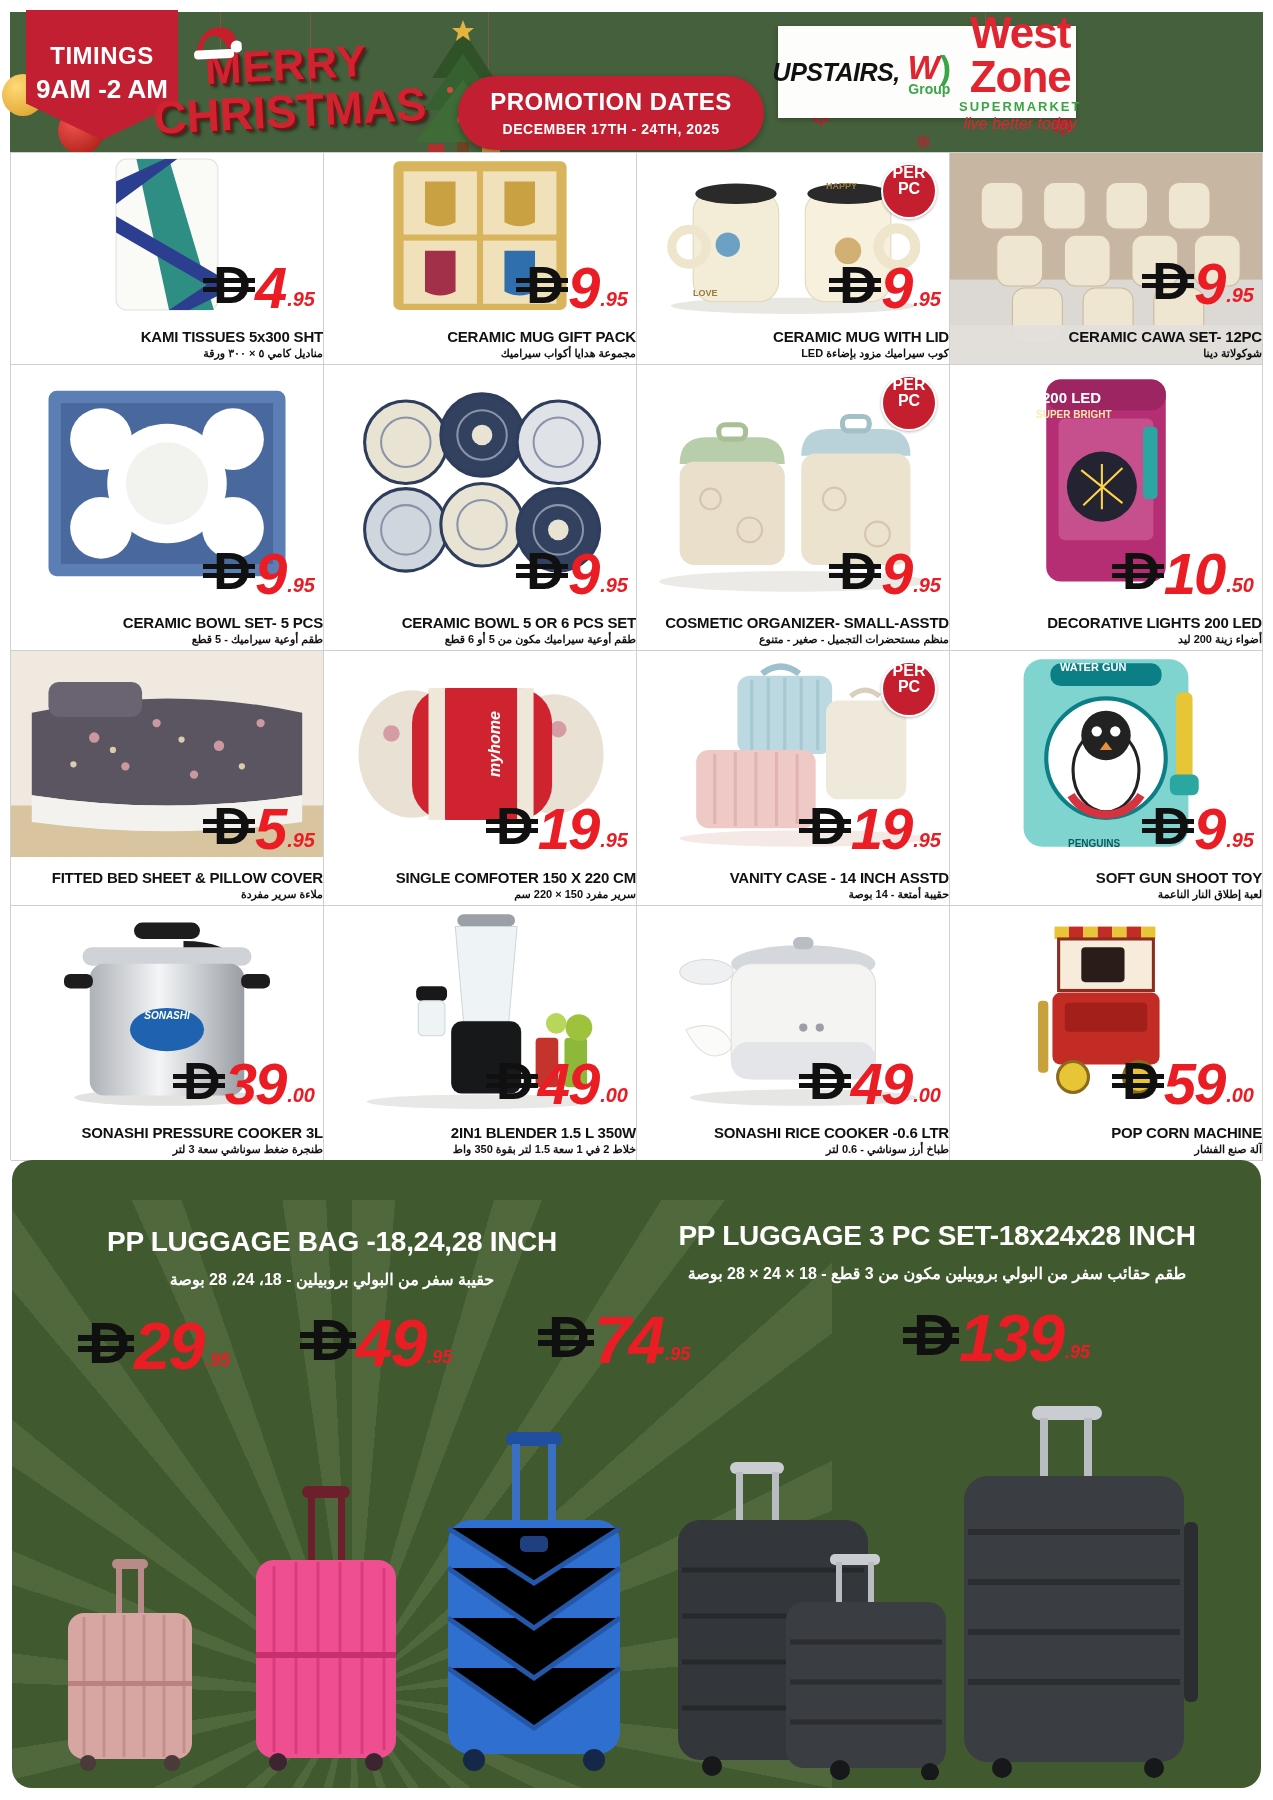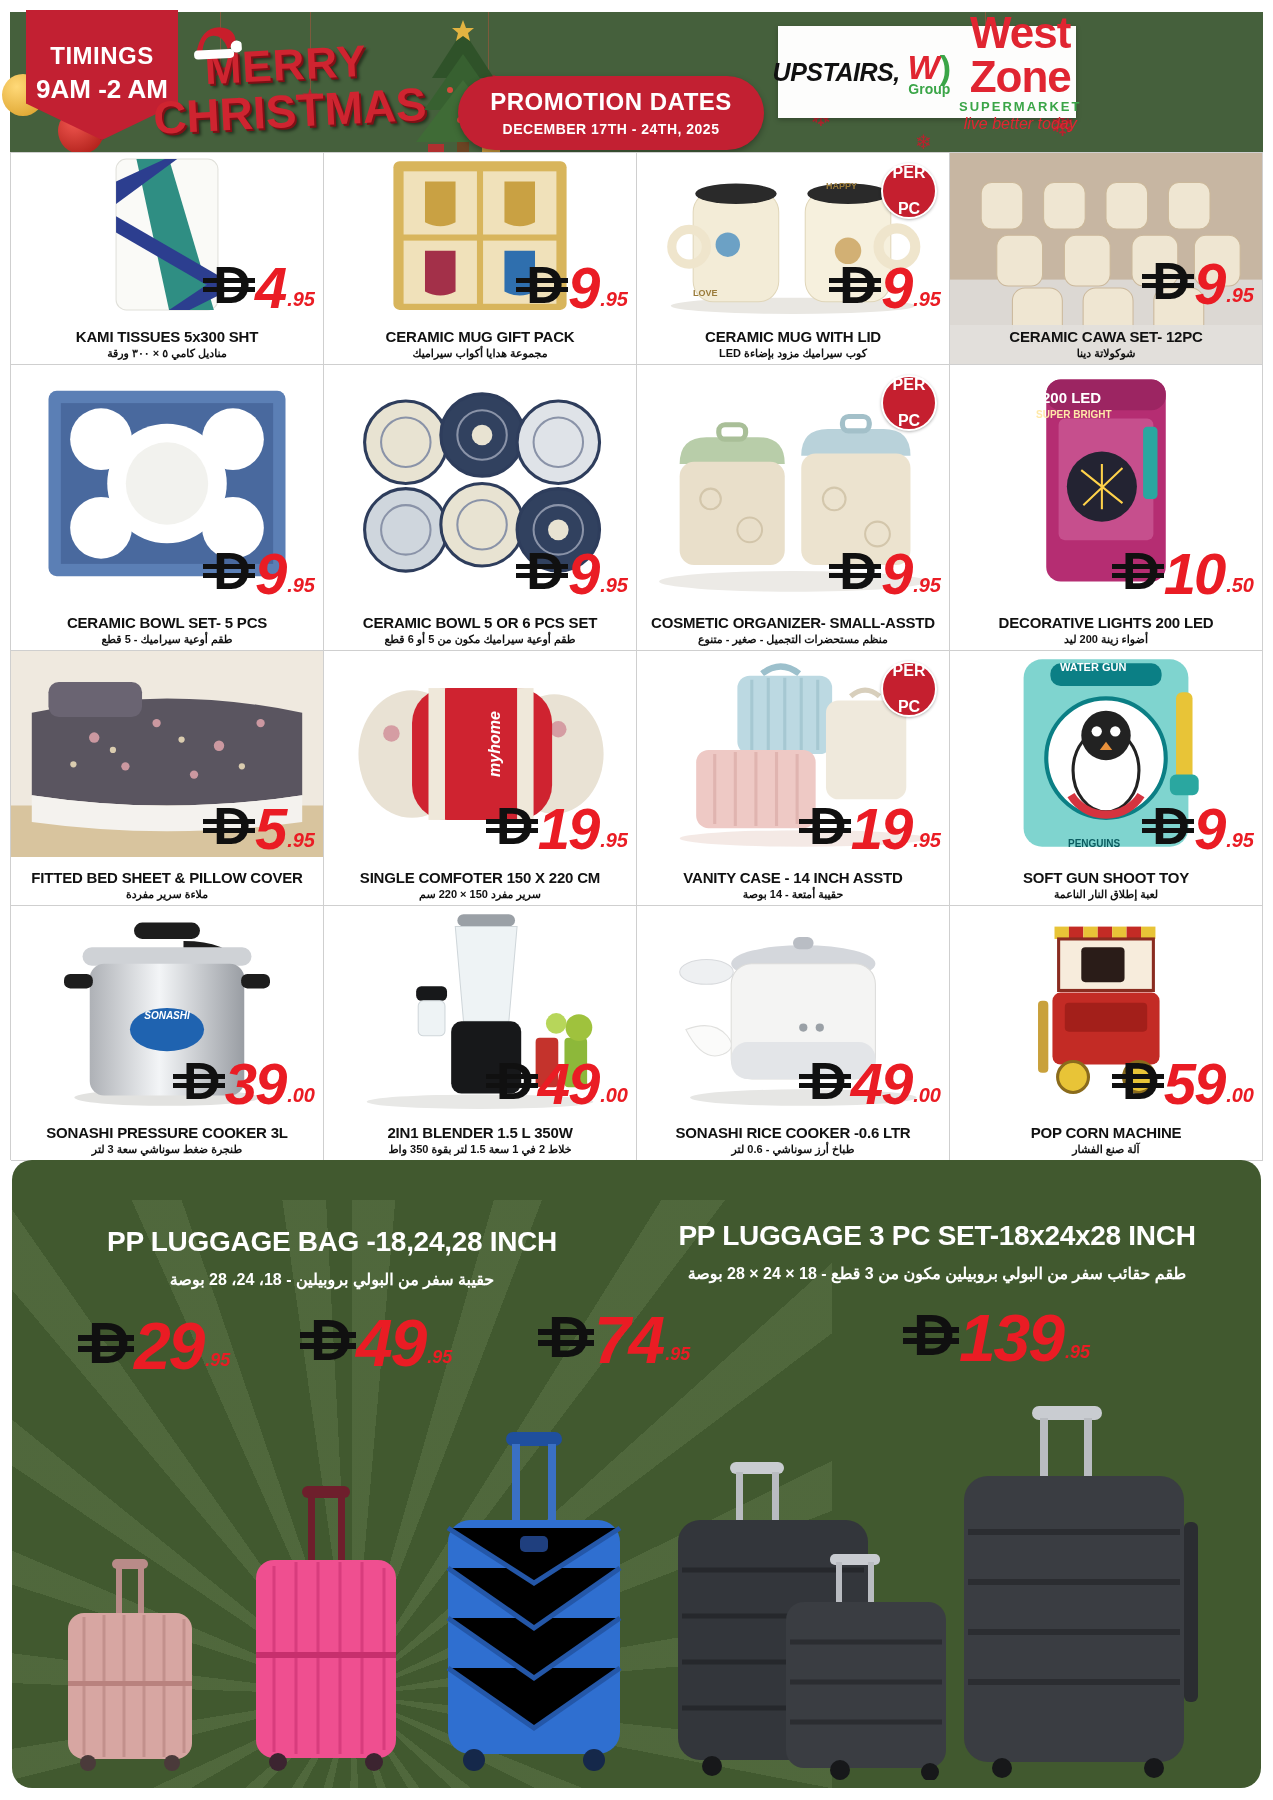--- a/index.html
+++ b/index.html
@@ -50,33 +50,33 @@
   .wz-sub { font-size:13px; font-weight:bold; color:#3aa547; letter-spacing:2px; line-height:1.2; }
   .wz-tag { font-size:16px; font-style:italic; color:#e02531; }
 
   
   .grid { position:absolute; left:10px; top:152px; width:1253px; height:1008px;
           display:grid; grid-template-columns:repeat(4,1fr); grid-template-rows:212px 286px 255px 255px;
           border-top:1px solid #cfcfcf; border-left:1px solid #cfcfcf; background:#fff; }
   .cell { position:relative; border-right:1px solid #cfcfcf; border-bottom:1px solid #cfcfcf; background:#fff; overflow:hidden; }
   .photo { position:absolute; left:0; top:0; right:0; bottom:48px; }
   .photo svg { width:100%; height:100%; }
-  .names { position:absolute; left:0; right:0; bottom:4px; text-align:center; }
+  .names { position:absolute; left:0; right:0; bottom:4px; text-align:right; }
   .names .en { font-size:15px; font-weight:bold; color:#111; letter-spacing:-.2px; }
   .names .ar { font-size:11px; font-weight:bold; color:#111; direction:rtl; margin-top:2px; }
   .price { position:absolute; right:8px; bottom:52px; display:flex; align-items:flex-start; line-height:.85; }
   .dh { position:relative; font-size:52px; font-weight:bold; color:#101010; padding:0 4px 0 6px; }
   .dh::before, .dh::after { content:""; position:absolute; left:-4px; right:0; height:5px; background:#101010; }
   .dh::before { top:34%; } .dh::after { top:56%; }
   .int { font-size:58px; font-weight:bold; font-style:italic; color:#ea1c24; letter-spacing:-2px; }
   .dec { font-size:20px; font-weight:bold; font-style:italic; color:#ea1c24; align-self:flex-end; margin:0 0 4px 2px; }
   .dec::before { content:"."; }
   .perpc { position:absolute; top:10px; right:12px; width:56px; height:56px; border-radius:50%;
            background:#c51f2f; border:2px solid #fff; color:#fff; display:flex; flex-direction:column;
-           align-items:center; justify-content:space-between; font-size:16px; font-weight:bold; line-height:1; z-index:3;
+           align-items:center; justify-content:flex-start; font-size:16px; font-weight:bold; line-height:1; z-index:3;
            box-shadow:0 1px 3px rgba(0,0,0,.3); }
   .overlay-label { position:absolute; font-weight:bold; z-index:2; }
 
   
   .c3 .photo { bottom:0; }
   .c3 .names { background:rgba(226,223,219,.95); padding:3px 0 4px; bottom:0; }
   .c3 .price { bottom:56px; }
 
   
   .bottom { position:absolute; left:12px; top:1160px; width:1249px; height:628px; background:#41592f;

